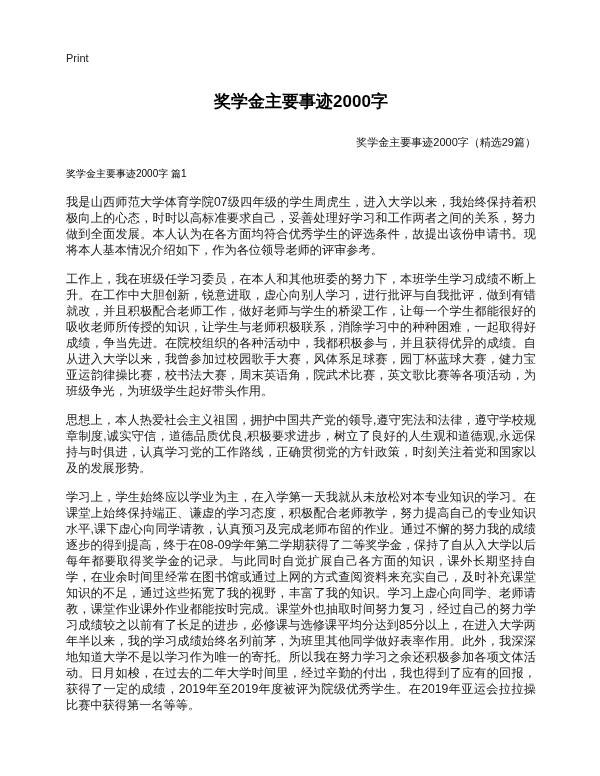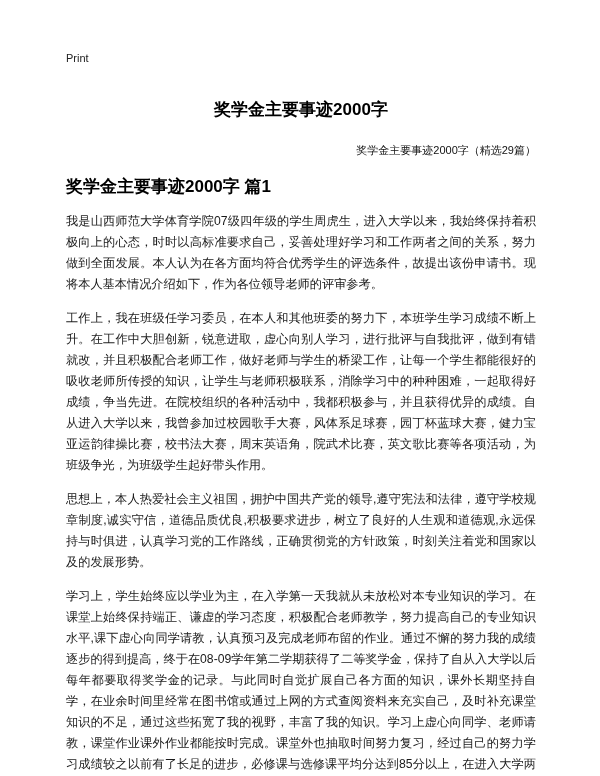--- a/index.html
+++ b/index.html
@@ -21,38 +21,38 @@
     font-size: 11px;
     color: #222;
     margin: 0 0 26px 0;
     display: inline-block;
     cursor: pointer;
   }
   .doc-title {
     font-size: 17px;
     font-weight: 700;
     text-align: center;
-    margin: 8px 0 22px 0;
+    margin: 0 0 22px 0;
     color: #000;
   }
   .doc-subtitle {
     font-size: 11px;
     margin: 0 0 17px 0;
     color: #111;
     text-align: right;
   }
   .section-heading {
-    font-size: 17px;
-    font-weight: 700;
+    font-size: 10px;
+    font-weight: 400;
     margin: 8px 0 13px 0;
     color: #000;
   }
   .para {
     font-size: 12.2px;
-    line-height: 21px;
+    line-height: 16px;
     text-align: justify;
     text-justify: inter-ideograph;
     margin: 0 0 13px 0;
     color: #1a1a1a;
   }
 </style>
 </head>
 <body>
 
 <div class="page">

